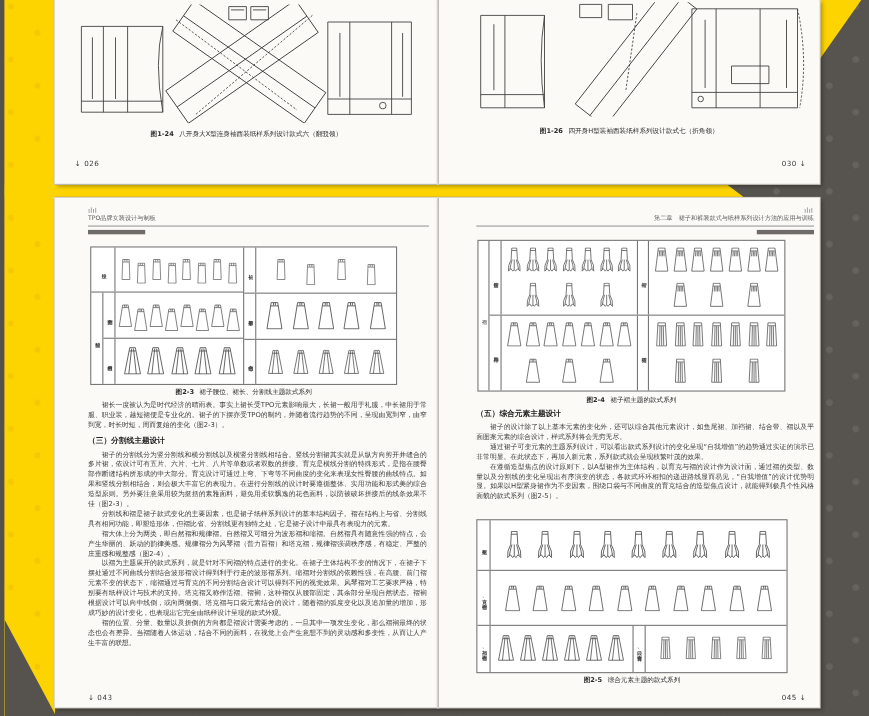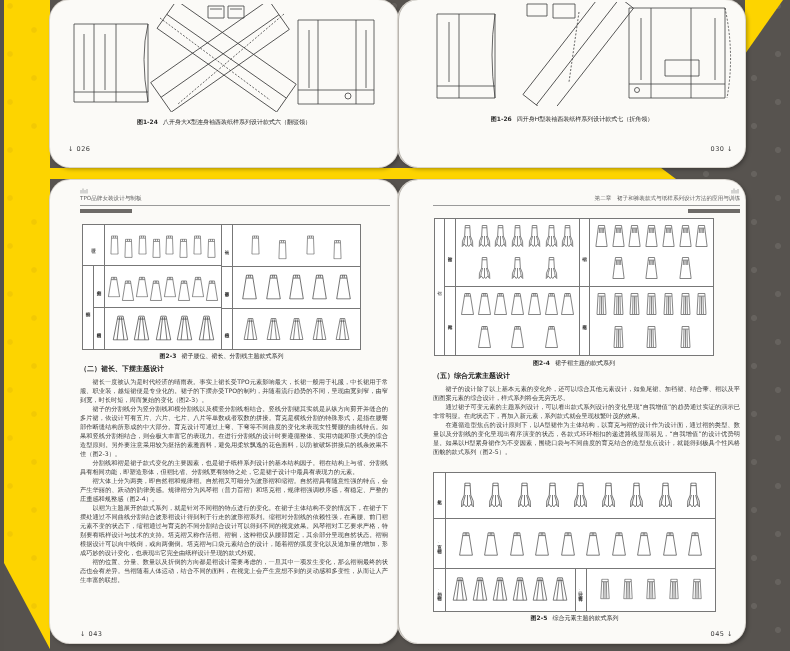--- a/index.html
+++ b/index.html
@@ -17,21 +17,21 @@
     background-image:radial-gradient(circle,#f2c903 2.4px,transparent 3.2px),
                      radial-gradient(circle,#f2c903 2.4px,transparent 3.2px);
     background-size:48px 48px,48px 48px;background-position:6px 6px,30px 30px;}
   .tri-bl{position:absolute;left:4px;top:563px;width:47px;height:88px;background:#56524e;
     clip-path:polygon(0 0,100% 100%,0 100%);}
   .band-mid{position:absolute;left:4px;top:168px;width:672px;height:11px;background:#fdd400;
     clip-path:polygon(0 0,97.8% 0,100% 100%,0 100%);}
   .tri-tr{position:absolute;left:745px;top:0;width:38px;height:54px;background:#fdd400;
     clip-path:polygon(0 0,100% 0,0 100%);}
   
-  .page{position:absolute;background:#fbfaf7;box-shadow:0 0 0 1px #d9d5cf,2px 2px 4px rgba(0,0,0,.35);border-radius:20px;}
+  .page{position:absolute;background:#fbfaf7;box-shadow:0 0 0 1px #d9d5cf,2px 2px 4px rgba(0,0,0,.35);}
   .page-tl{left:50px;top:0;width:348px;height:167px;}
   .page-tr{left:398px;top:0;width:347px;height:167px;border-left:1px solid #b9b5af;box-sizing:border-box;}
   .page-bl{left:50px;top:180px;width:348px;height:463px;}
   .page-br{left:398px;top:180px;width:347px;height:463px;border-left:1px solid #b9b5af;box-sizing:border-box;padding-left:40px;}
   
   .cap{position:absolute;text-align:center;font-size:6px;color:#2b2b2b;white-space:nowrap;}
   .cap b{margin-right:5px;font-weight:bold;}
   .pnum{position:absolute;font-size:6.5px;color:#3a3a3a;letter-spacing:.5px;}
   .phead{position:absolute;font-size:5.6px;color:#5c5c5c;border-bottom:1px solid #9a9a9a;padding-bottom:2px;}
   .phead .orn{display:block;margin-bottom:1px;}
@@ -342,22 +342,22 @@
               </svg>
             </div>
         </div>
       </div>
     </div>
     <div class="cap" style="left:32px;top:172px;width:279px">
       <b>图2-3</b><span>裙子腰位、裙长、分割线主题款式系列</span>
     </div>
 
     <div class="body" style="left:30px;top:184px;width:308px;height:264px">
-      <div class="sec-h first">（二）裙长、下摆主题设计</div>
       <p>裙长一度被认为是时代经济的晴雨表。事实上裙长受TPO元素影响最大，长裙一般用于礼服，中长裙用于常服、职业装，越短裙便是专业化的。裙子的下摆亦受TPO的制约，并随着流行趋势的不同，呈现由宽到窄，由窄到宽，时长时短，周而复始的变化（图2-3）。</p>
+      <div class="sec-h">（三）分割线主题设计</div>
       <p>裙子的分割线分为竖分割线和横分割线以及横竖分割线相结合。竖线分割裙其实就是从纵方向剪开并缝合的多片裙，依设计可有五片、六片、七片、八片等单数或者双数的拼接。育克是横线分割的特殊形式，是指在腰臀部作断缝结构所形成的中大部分。育克设计可通过上弯、下弯等不同曲度的变化来表现女性臀腰的曲线特点。如果和竖线分割相结合，则会极大丰富它的表现力。在进行分割线的设计时要遵循整体、实用功能和形式美的综合造型原则。另外要注意采用较为挺括的素雅面料，避免用柔软飘逸的花色面料，以防被破坏拼接后的线条效果不佳（图2-3）。</p>
       <p>分割线和褶是裙子款式变化的主要因素，也是裙子纸样系列设计的基本结构因子。褶在结构上与省、分割线具有相同功能，即塑造形体，但褶比省、分割线更有独特之处，它是裙子设计中最具有表现力的元素。</p>
       <p>褶大体上分为两类，即自然褶和规律褶。自然褶又可细分为波形褶和缩褶。自然褶具有随意性强的特点，会产生华丽的、跃动的韵律美感。规律褶分为风琴褶（普力百褶）和塔克褶，规律褶强调秩序感，有稳定、严整的庄重感和规整感（图2-4）。</p>
       <p>以褶为主题展开的款式系列，就是针对不同褶的特点进行的变化。在裙子主体结构不变的情况下，在裙子下摆处通过不同曲线分割结合波形褶设计得到利于行走的波形褶系列。缩褶对分割线的依赖性强，在高腰、前门褶元素不变的状态下，缩褶通过与育克的不同分割结合设计可以得到不同的视觉效果。风琴褶对工艺要求严格，特别要有纸样设计与技术的支持。塔克褶又称作活褶、褶裥，这种褶仅从腰部固定，其余部分呈现自然状态。褶裥根据设计可以向中线倒，或向两侧倒。塔克褶与口袋元素结合的设计，随着褶的弧度变化以及追加量的增加，形成巧妙的设计变化，也表现出它完全由纸样设计呈现的款式外观。</p>
       <p>褶的位置、分量、数量以及折倒的方向都是褶设计需要考虑的，一旦其中一项发生变化，那么褶裥最终的状态也会有差异。当褶随着人体运动，结合不同的面料，在视觉上会产生意想不到的灵动感和多变性，从而让人产生丰富的联想。</p>
     </div>
     <div class="pnum" style="left:30px;top:450px">↓ 043</div>
   </section>
 
   <section class="page page-br">

